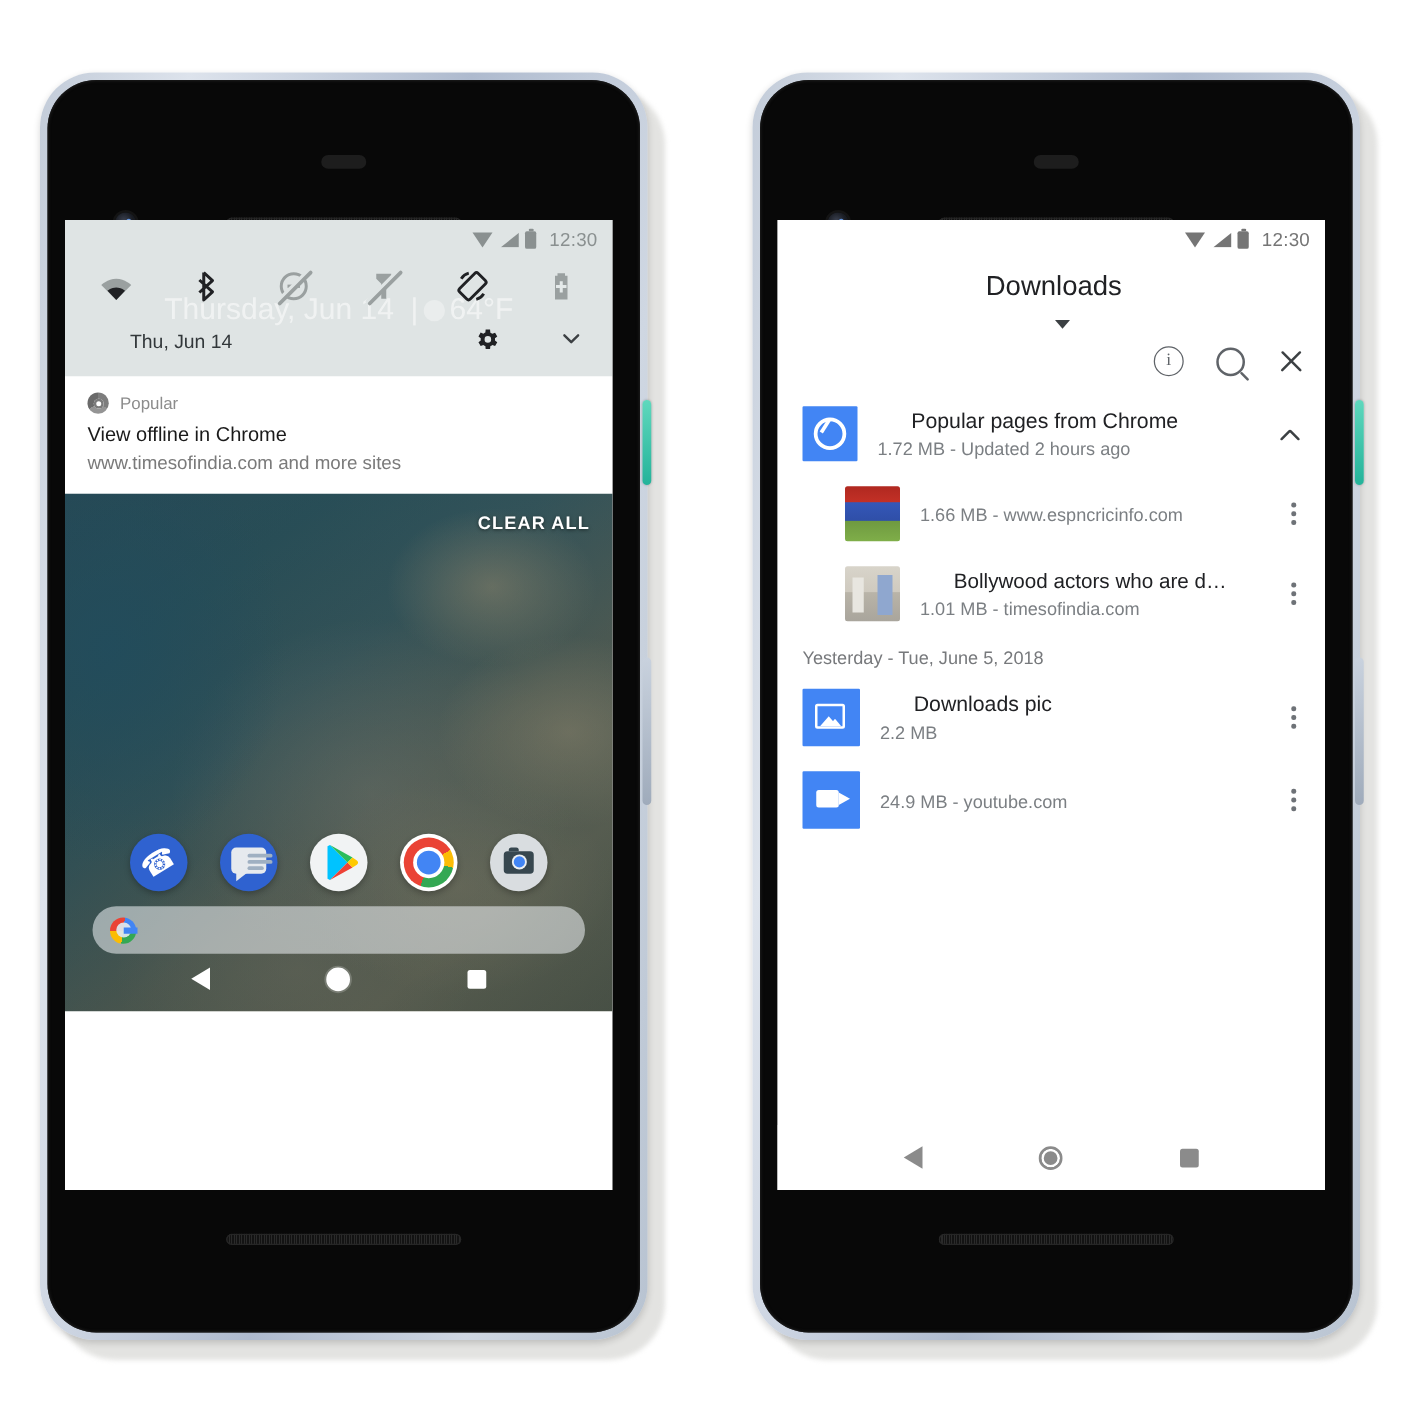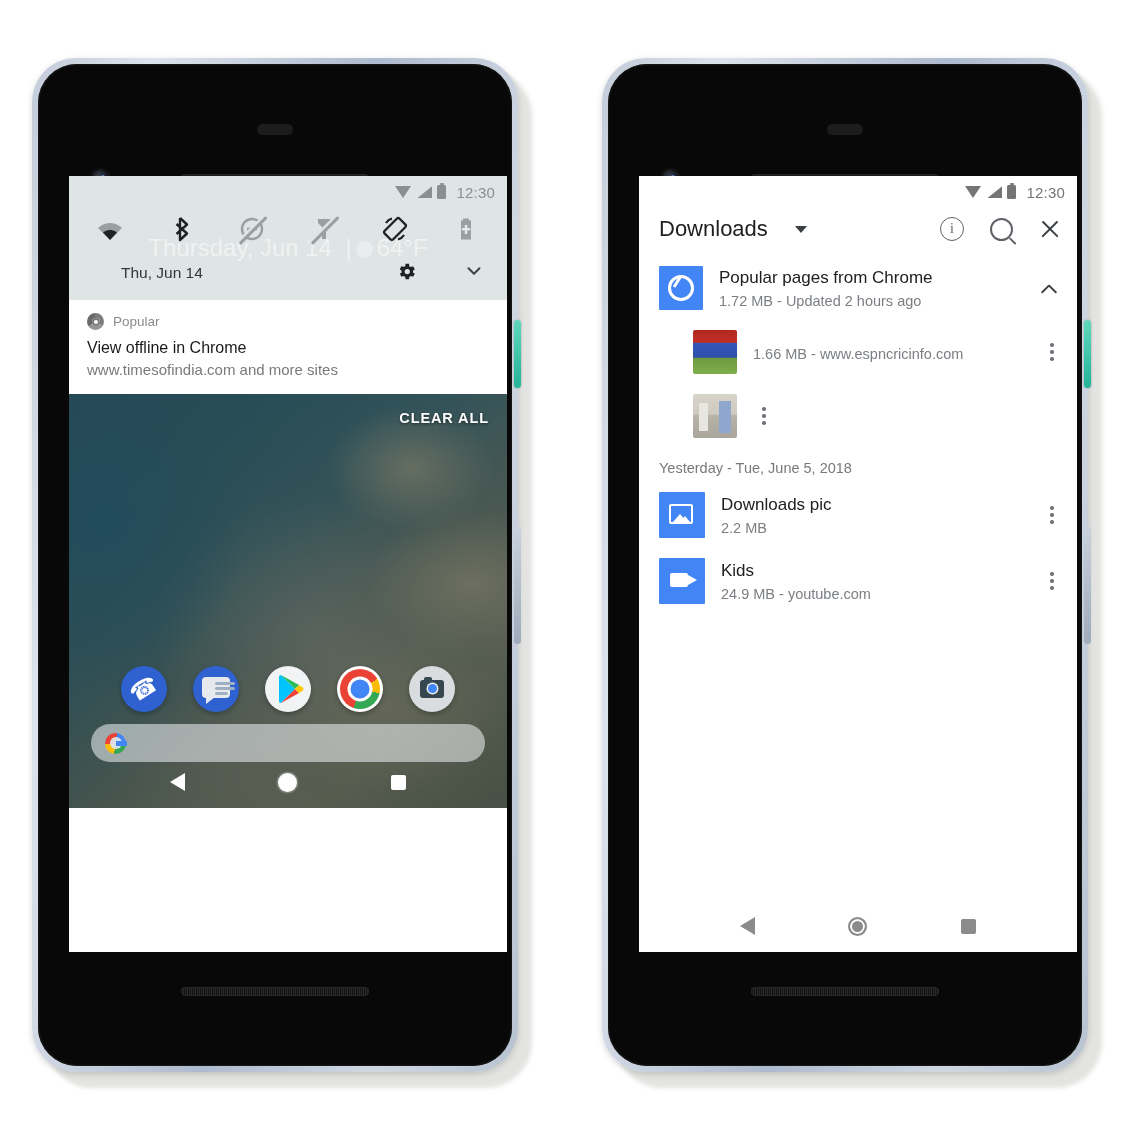--- a/index.html
+++ b/index.html
@@ -33,21 +33,21 @@
   .notch{position:absolute;left:50%;transform:translateX(-50%);top:60px;width:36px;height:11px;
          border-radius:6px;background:#1d1d1d;}
 
   
   .pwr{position:absolute;right:-3px;top:262px;width:7px;height:68px;border-radius:4px;
        background:linear-gradient(180deg,#5fd8bd,#24b39a);box-shadow:0 0 2px rgba(0,0,0,.3);}
   .vol{position:absolute;right:-3px;top:468px;width:7px;height:118px;border-radius:4px;
        background:linear-gradient(180deg,#c9d2de,#9fabbb);}
 
   
-  .screen{position:absolute;left:37px;top:118px;width:438px;height:776px;overflow:hidden;background:#fff;}
+  .screen{position:absolute;left:20px;top:118px;width:438px;height:776px;overflow:hidden;background:#fff;}
 
   
   .statusbar{height:32px;display:flex;align-items:center;justify-content:flex-end;
              padding-right:12px;gap:5px;font-size:14.5px;color:#757575;box-sizing:border-box;}
   .statusbar .clk{margin-left:5px;letter-spacing:.2px;font-size:15px;}
   .wifi-ico{width:17px;height:12px;position:relative;}
   .wifi-ico:before{content:"";position:absolute;left:0;top:0;border-left:8.5px solid transparent;
         border-right:8.5px solid transparent;border-top:12px solid currentColor;}
   .sig-ico{width:15px;height:12px;background:currentColor;
         clip-path:polygon(100% 0,100% 100%,0 100%);}
@@ -138,21 +138,21 @@
   .home .nv-back{border-right:15px solid #fff;}
   .home .nv-home{border:2.5px solid #fff;background:#fff;box-shadow:0 0 0 1.5px rgba(255,255,255,.2);}
   .home .nv-rec{background:#fff;}
   .dlnav{background:#fff;}
   .dlnav .nv-back{border-right:15px solid #8b8b8b;}
   .dlnav .nv-home{border:2px solid #8b8b8b;background:#8b8b8b;box-shadow:inset 0 0 0 2px #fff;}
   .dlnav .nv-rec{background:#8b8b8b;}
 
   
   .dl{background:#fff;height:100%;position:relative;}
-  .dl-appbar{display:flex;align-items:center;padding:8px 16px 14px 20px;gap:14px;}
+  .dl-appbar{display:flex;align-items:center;padding:8px 16px 14px 20px;gap:14px;flex-direction:column;}
   .dl-title{font-size:22px;color:#202124;}
   .caret{width:0;height:0;border-left:6px solid transparent;border-right:6px solid transparent;
          border-top:7px solid #3c4043;margin-left:13px;}
   .dl-actions{margin-left:auto;display:flex;align-items:center;gap:26px;}
   .info-ico{width:22px;height:22px;border-radius:50%;border:1.8px solid #5f6368;color:#5f6368;
             font-size:14px;display:flex;align-items:center;justify-content:center;font-family:"Liberation Serif",serif;}
   .srch-ico{width:19px;height:19px;border-radius:50%;border:2.2px solid #5f6368;position:relative;}
   .srch-ico:after{content:"";position:absolute;right:-6px;bottom:-4px;width:9px;height:2.4px;
             background:#5f6368;transform:rotate(45deg);border-radius:2px;}
   .close-ico{width:22px;height:22px;position:relative;}
@@ -178,21 +178,21 @@
          border-bottom:5px solid transparent;border-left:9px solid #fff;}
   .thumb{width:44px;height:44px;flex:0 0 44px;border-radius:2px;background-size:cover;}
   .th-cricket{background:
        linear-gradient(180deg,#b02820 0%,#c23026 28%,#3457b8 30%,#2f4fa8 62%,#6f9a40 64%,#7fae49 100%);}
   .th-news{background:
        linear-gradient(180deg,#d8d4ca 0%,#cfcabf 46%,#b9b4a8 48%,#a9a59c 100%);position:relative;}
   .th-news:after{content:"";position:absolute;left:6px;top:9px;width:9px;height:28px;background:#e8e6e0;}
   .th-news:before{content:"";position:absolute;right:6px;top:7px;width:12px;height:32px;background:#8fa7cf;}
   .r-txt{flex:1;min-width:0;}
   .r-t1{font-size:17px;color:#202124;white-space:nowrap;overflow:hidden;text-overflow:ellipsis;
-        line-height:1.35;}
+        line-height:1.35;margin-left:27px;}
   .r-t1.sub{font-size:16.5px;}
   .r-t2{font-size:14.5px;color:#7b7f83;margin-top:3px;white-space:nowrap;overflow:hidden;text-overflow:ellipsis;}
   .chev-up{width:16px;height:16px;position:relative;flex:0 0 16px;margin-right:6px;}
   .chev-up:before,.chev-up:after{content:"";position:absolute;top:8px;width:11px;height:2.2px;
         background:#3c4043;border-radius:2px;}
   .chev-up:before{left:-1px;transform:rotate(-45deg);}
   .chev-up:after{right:-1px;transform:rotate(45deg);}
   .kebab{width:22px;flex:0 0 22px;display:flex;flex-direction:column;align-items:center;gap:3.4px;}
   .kebab span{width:3.6px;height:3.6px;border-radius:50%;background:#6e7277;display:block;}
   .datehdr{font-size:14.5px;color:#77797c;padding:12px 20px 6px;}
@@ -398,20 +398,24 @@
         </span>
         <span class="kebab">
             <span></span>
             <span></span>
             <span></span>
           </span>
       </div>
 
       <div class="row indent">
         <span class="thumb th-news"></span>
+        <span class="r-txt" style="display: block;">
+          <span class="r-t1 sub" style="display: block;">Bollywood actors who are d…</span>
+          <span class="r-t2" style="display: block;">1.01 MB - timesofindia.com</span>
+        </span>
         <span class="kebab">
             <span></span>
             <span></span>
             <span></span>
           </span>
       </div>
 
       <div class="datehdr">Yesterday - Tue, June 5, 2018</div>
 
       <div class="row">
@@ -427,21 +431,20 @@
             <span></span>
             <span></span>
           </span>
       </div>
 
       <div class="row">
         <span class="sq sm">
             <span class="vid-g"></span>
           </span>
         <span class="r-txt" style="display: block;">
-          <span class="r-t1" style="display: block;">Kids</span>
           <span class="r-t2" style="display: block;">24.9 MB - youtube.com</span>
         </span>
         <span class="kebab">
             <span></span>
             <span></span>
             <span></span>
           </span>
       </div>
 
       <div class="navbar dlnav">

